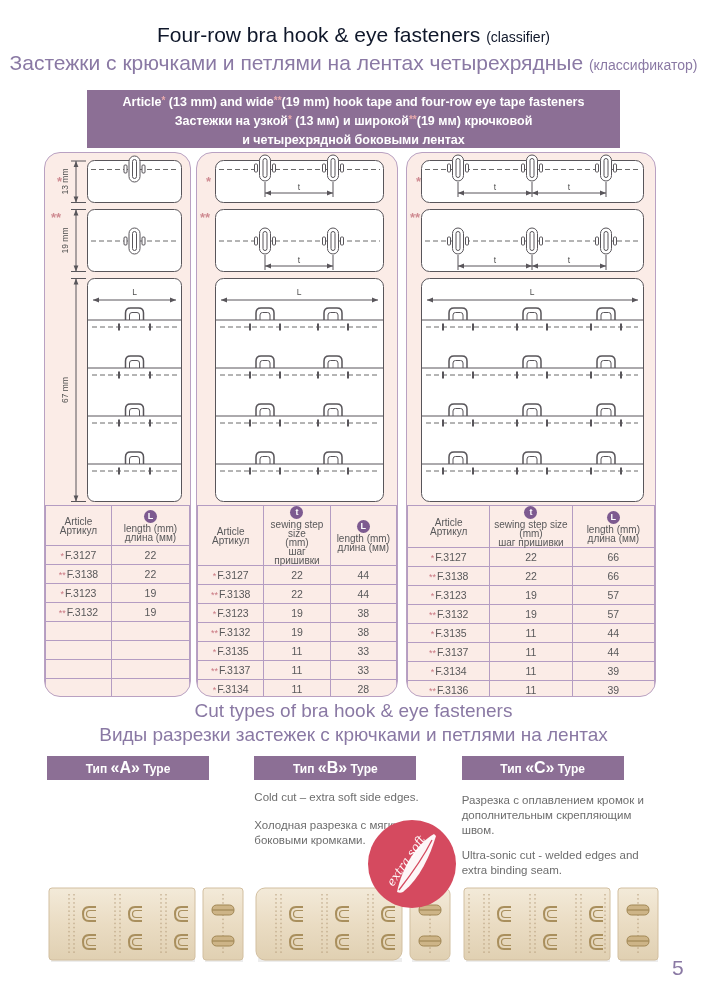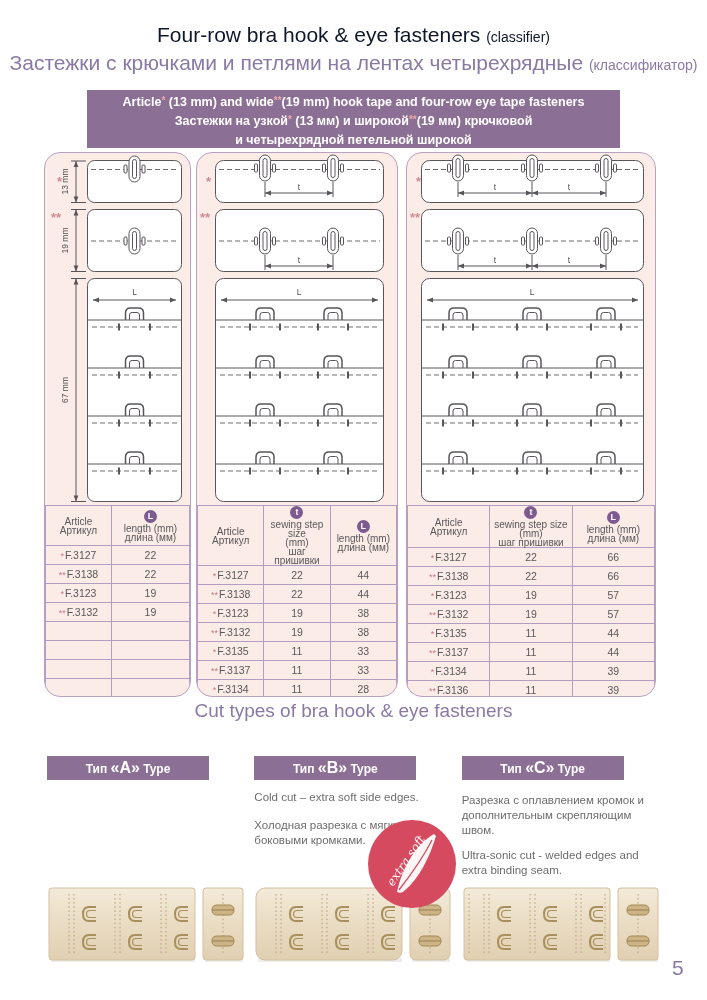--- a/index.html
+++ b/index.html
@@ -83,21 +83,21 @@
       </g>
     </defs>
   </svg>
 
   <div class="t-en"><span>Four-row bra hook &amp; eye fasteners</span> <span class="note">(classifier)</span></div>
   <div class="t-ru"><span>Застежки с крючками и петлями на лентах четырехрядные</span> <span class="note">(классификатор)</span></div>
 
   <div class="banner">
     <div><span>Article</span><span class="st">*</span><span> (13 mm) and wide</span><span class="st">**</span><span>(19 mm) hook tape and four-row eye tape fasteners</span></div>
     <div><span>Застежки на узкой</span><span class="st">*</span><span> (13 мм) и широкой</span><span class="st">**</span><span>(19 мм) крючковой</span></div>
-    <div><span>и четырехрядной петельной широкой</span></div>
+    <div><span>и четырехрядной боковыми лентах</span></div>
   </div>
 
   <div class="panels">
 
     <div class="panel p1">
       <svg class="diag" width="147" height="352">
         <g class="ln">
           <path d="M26,8 H41 M26,49.5 H41 M31,8 V49.5"></path>
           <path d="M26,56.5 H41 M26,118.5 H41 M31,56.5 V118.5"></path>
           <path d="M26,125.5 H41 M26,348.5 H41 M31,125.5 V348.5"></path>
@@ -435,20 +435,21 @@
               <td class="art"><span class="star">**</span><span>F.3136</span></td>
               <td>11</td>
               <td>39</td>
             </tr>
         </tbody>
       </table>
     </div>
   </div>
 
   <div class="cut-ti-en">Cut types of bra hook &amp; eye fasteners</div>
+  <div class="cut-ti-ru">Виды разрезки застежек с крючками и петлями на лентах</div>
 
   <div class="cut-grid">
 
     <div class="cut-col">
       <div class="type-banner"><span>Тип</span> <span class="big">«A»</span> <span>Type</span></div>
       <svg class="photo" width="198" height="88">
         <rect x="4" y="78" width="144" height="4" fill="#000" opacity="0.07"></rect>
           <rect x="158" y="78" width="38" height="4" fill="#000" opacity="0.07"></rect>
         <rect x="2" y="8" width="146" height="72" rx="3" fill="url(#g-beige)" stroke="#d2bfa0"></rect>
         <g stroke="#b49b78" stroke-dasharray="1.5 2.6" fill="none">

